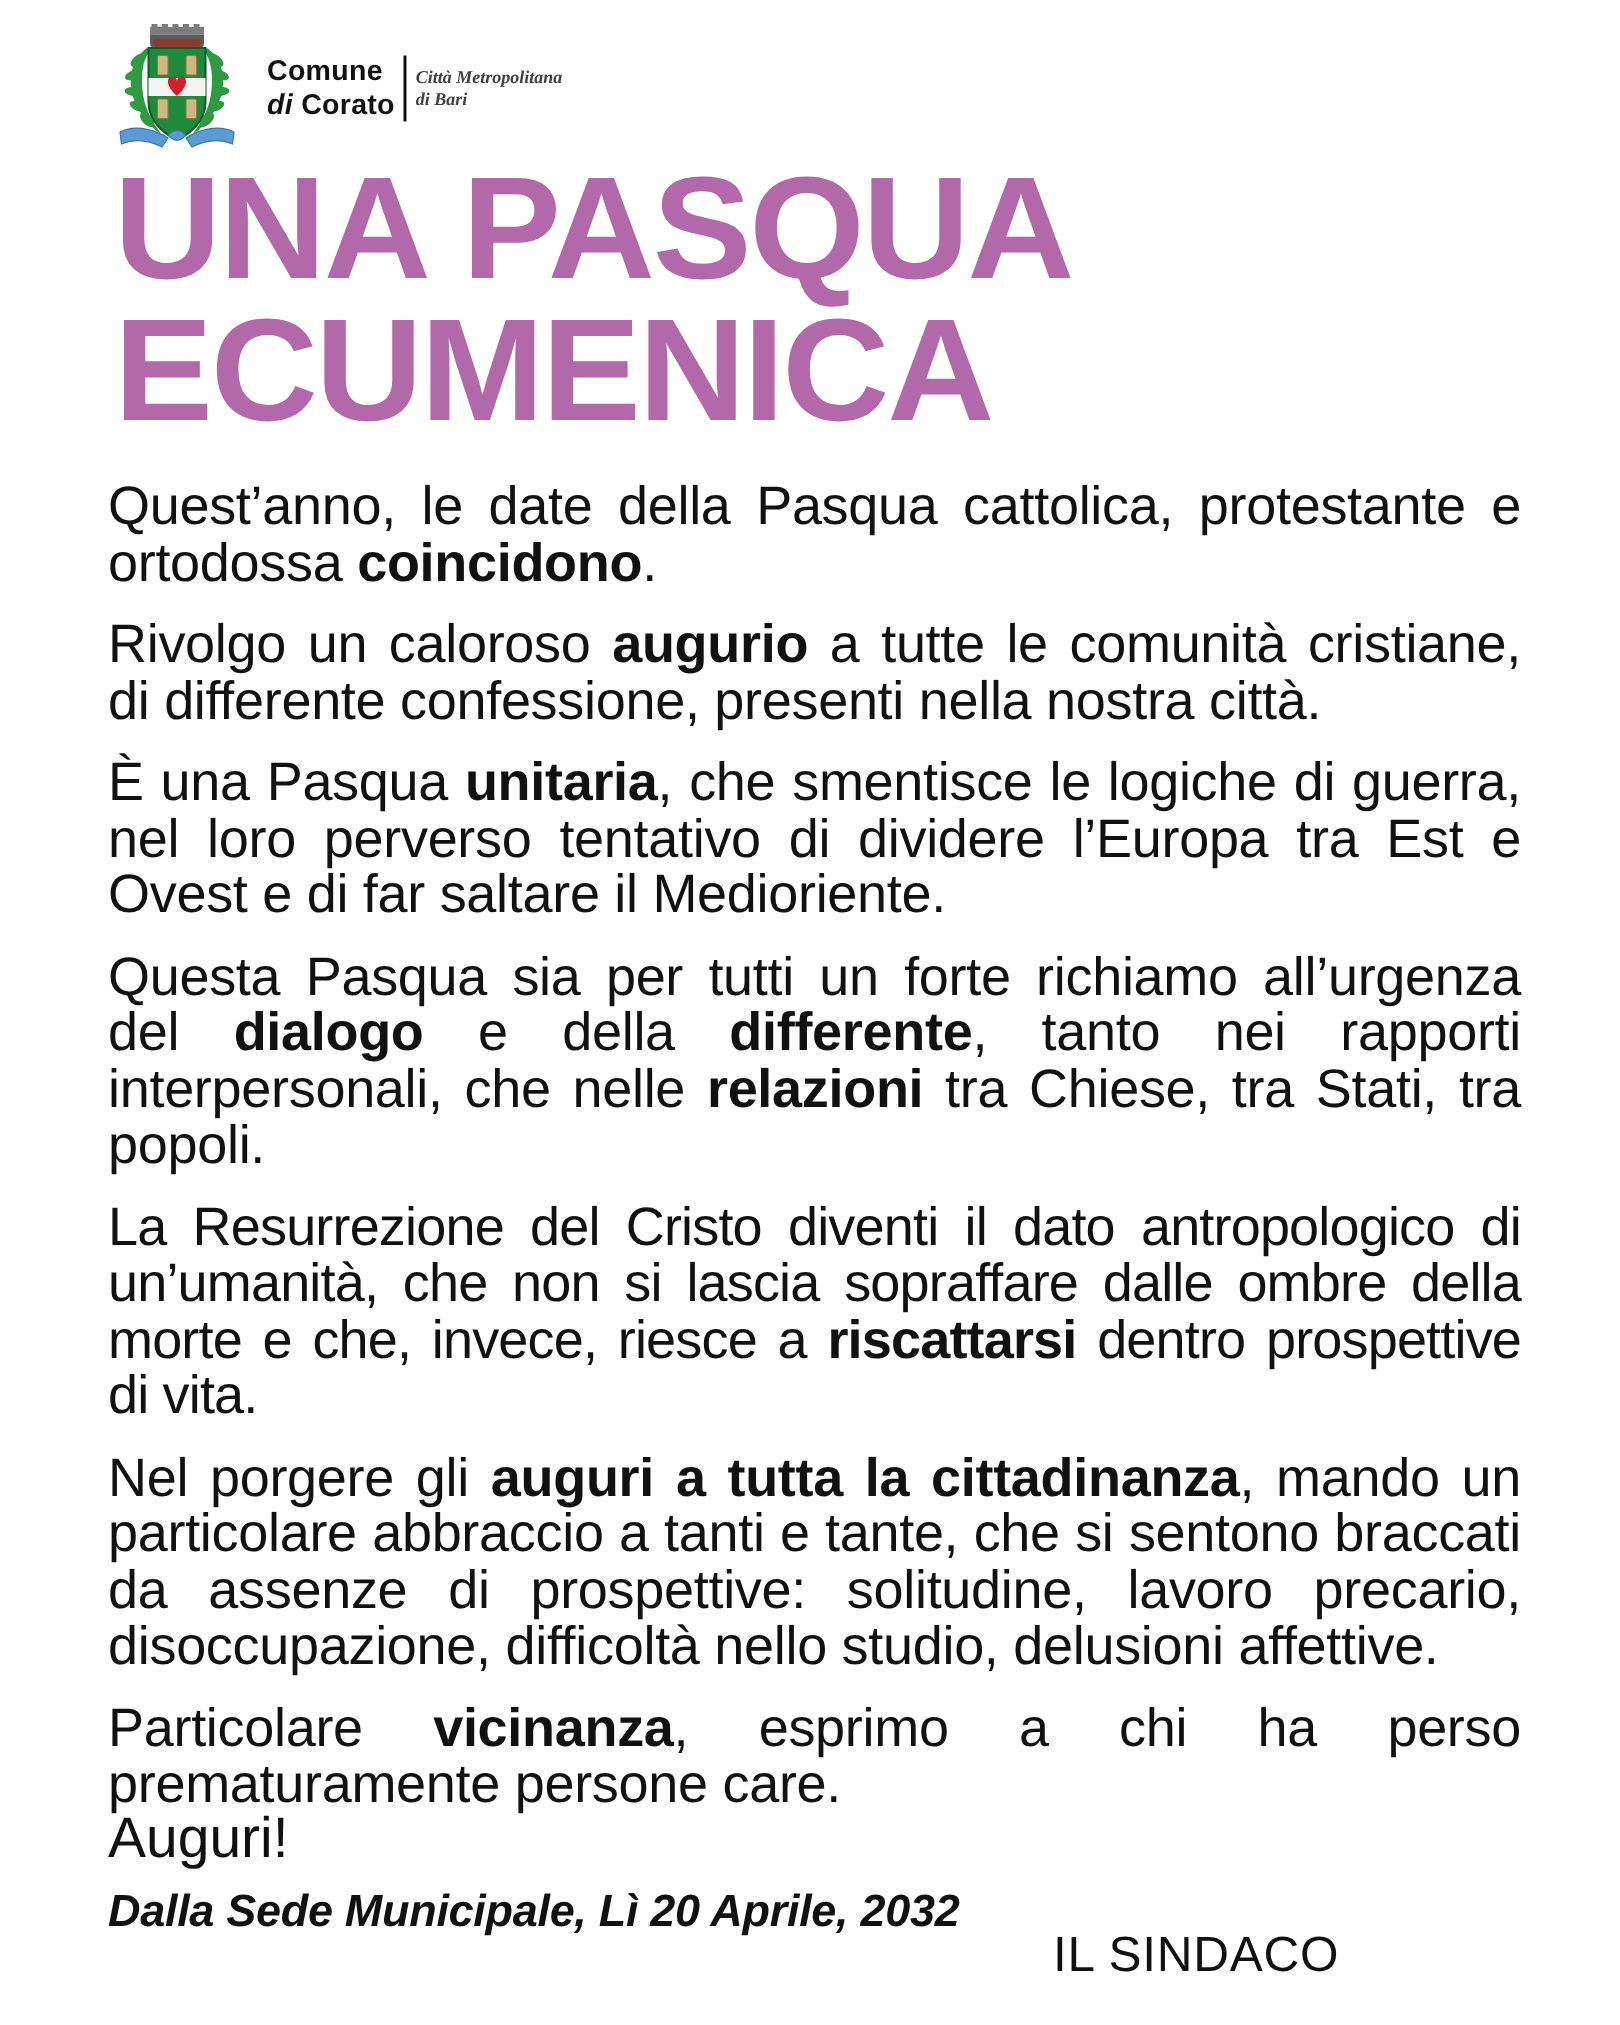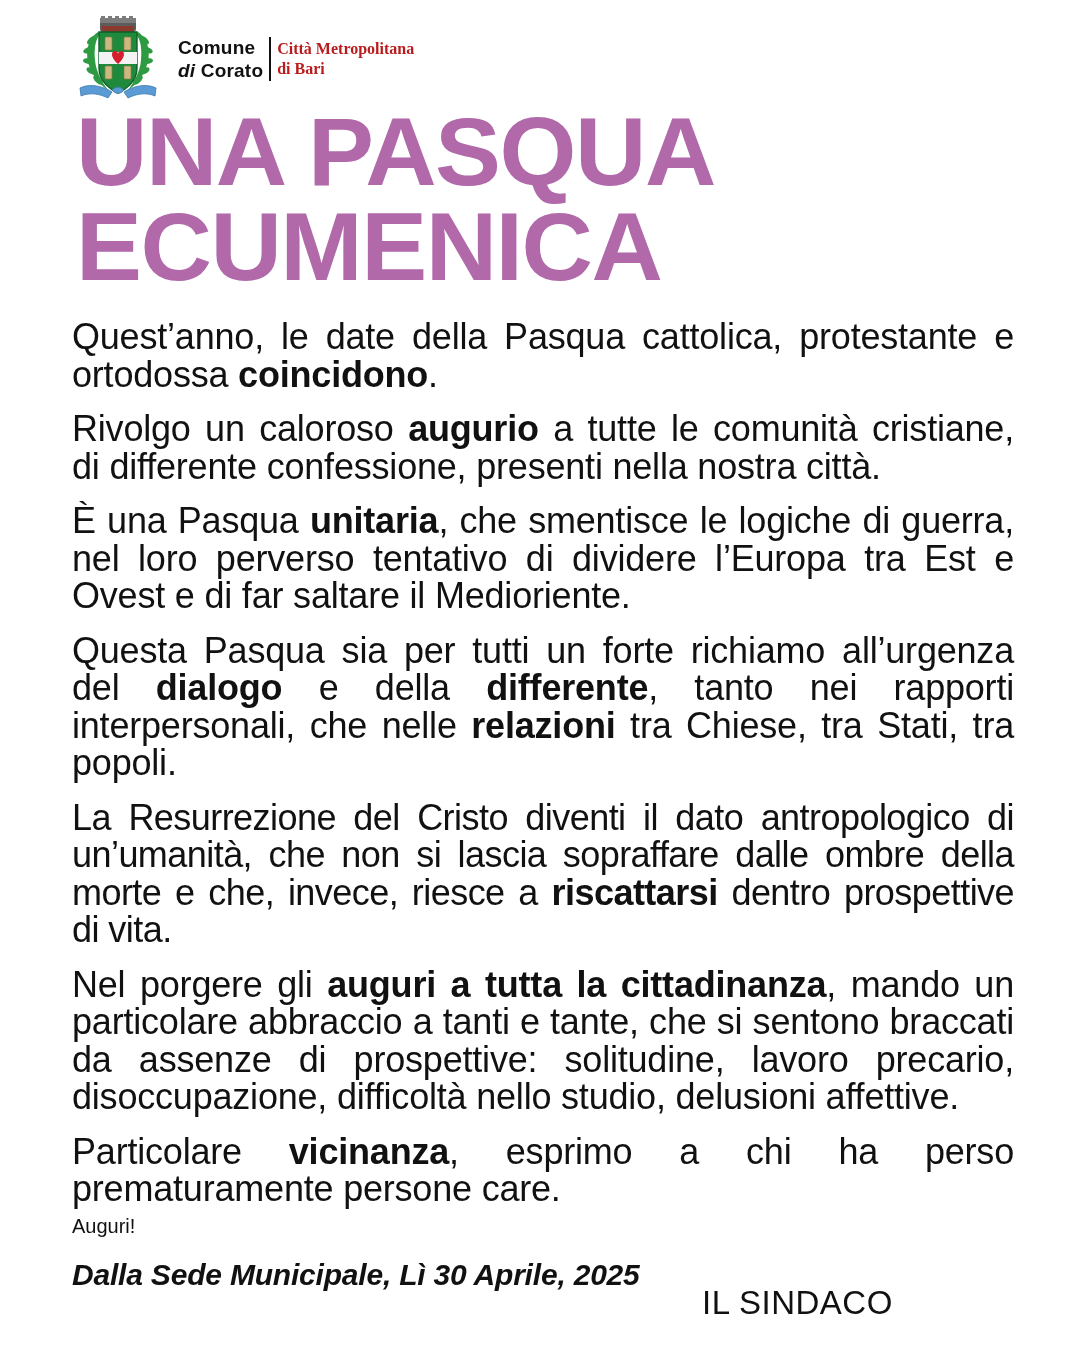--- a/index.html
+++ b/index.html
@@ -49,24 +49,25 @@
   .logo-left .l2 .it{font-style:italic;font-weight:bold;}
   .logo-left .l2 .bd{font-weight:bold;}
   .logo-divider{
     width:2px;height:44px;
     background:#111;
     flex:0 0 auto;
   }
   .logo-right{
     font-family:"Liberation Serif", serif;
     font-weight:bold;
-    font-size:16px;
+    font-size:12px;
     line-height:1.22;
-    color:#b91c1c;
+    color:#404040;
     white-space:nowrap;
+    font-style:italic;
   }
 
   
   .title{
     position:absolute;
     left:76px; top:104px;
     width:940px;
     color:#b169aa;
     font-weight:bold;
     font-size:97px;
@@ -93,21 +94,21 @@
     letter-spacing:-0.2px;
     word-spacing:0px;
     color:#111111;
     font-family:"Liberation Sans", sans-serif;
   }
   .para:last-of-type{margin-bottom:0;}
   .para b{font-weight:bold;}
   .para.tight{letter-spacing:-0.55px;}
 
   .auguri{
-    font-size:20px;
+    font-size:38px;
     line-height:37.5px;
     font-weight:normal;
     margin:0 0 12px 0;
     color:#111;
   }
   .dateline{
     font-size:30px;
     line-height:36px;
     font-weight:bold;
     font-style:italic;
@@ -227,21 +228,21 @@
         <div class="para"><span>Quest’anno, le date della Pasqua cattolica, protestante e ortodossa </span><b>coincidono</b><span>.</span></div>
         <div class="para"><span>Rivolgo un caloroso </span><b>augurio</b><span> a tutte le comunità cristiane,  di differente confessione, presenti nella nostra città.</span></div>
         <div class="para"><span>È una Pasqua </span><b>unitaria</b><span>, che smentisce le logiche di guerra, nel loro perverso tentativo di dividere l’Europa tra Est e Ovest e di far saltare il Medioriente.</span></div>
         <div class="para"><span>Questa Pasqua sia per tutti un forte richiamo all’urgenza del </span><b>dialogo</b><span> e della </span><b>differente</b><span>, tanto nei rapporti interpersonali, che nelle </span><b>relazioni</b><span> tra Chiese, tra Stati, tra popoli.</span></div>
         <div class="para tight"><span>La Resurrezione del Cristo diventi il dato antropologico di un’umanità, che non si lascia sopraffare dalle ombre della morte e che, invece, riesce a </span><b>riscattarsi</b><span> dentro prospettive di vita.</span></div>
         <div class="para"><span>Nel porgere gli </span><b>auguri a tutta la cittadinanza</b><span>, mando un particolare abbraccio a tanti e tante, che si sentono braccati da assenze di prospettive: solitudine, lavoro precario, disoccupazione, difficoltà nello studio, delusioni affettive.</span></div>
         <div class="para"><span>Particolare </span><b>vicinanza</b><span>, esprimo a chi ha perso prematuramente persone care.</span></div>
       </div>
 
     <div class="auguri">Auguri!</div>
-    <div class="dateline">Dalla Sede Municipale, Lì 30 Aprile, 2025</div>
+    <div class="dateline">Dalla Sede Municipale, Lì 20 Aprile, 2032</div>
   </div>
 
   <div class="signature">
     <div class="sig-role">IL SINDACO</div>
     <div class="sig-name"></div>
   </div>
 
 </div>
 
 </body></html>

